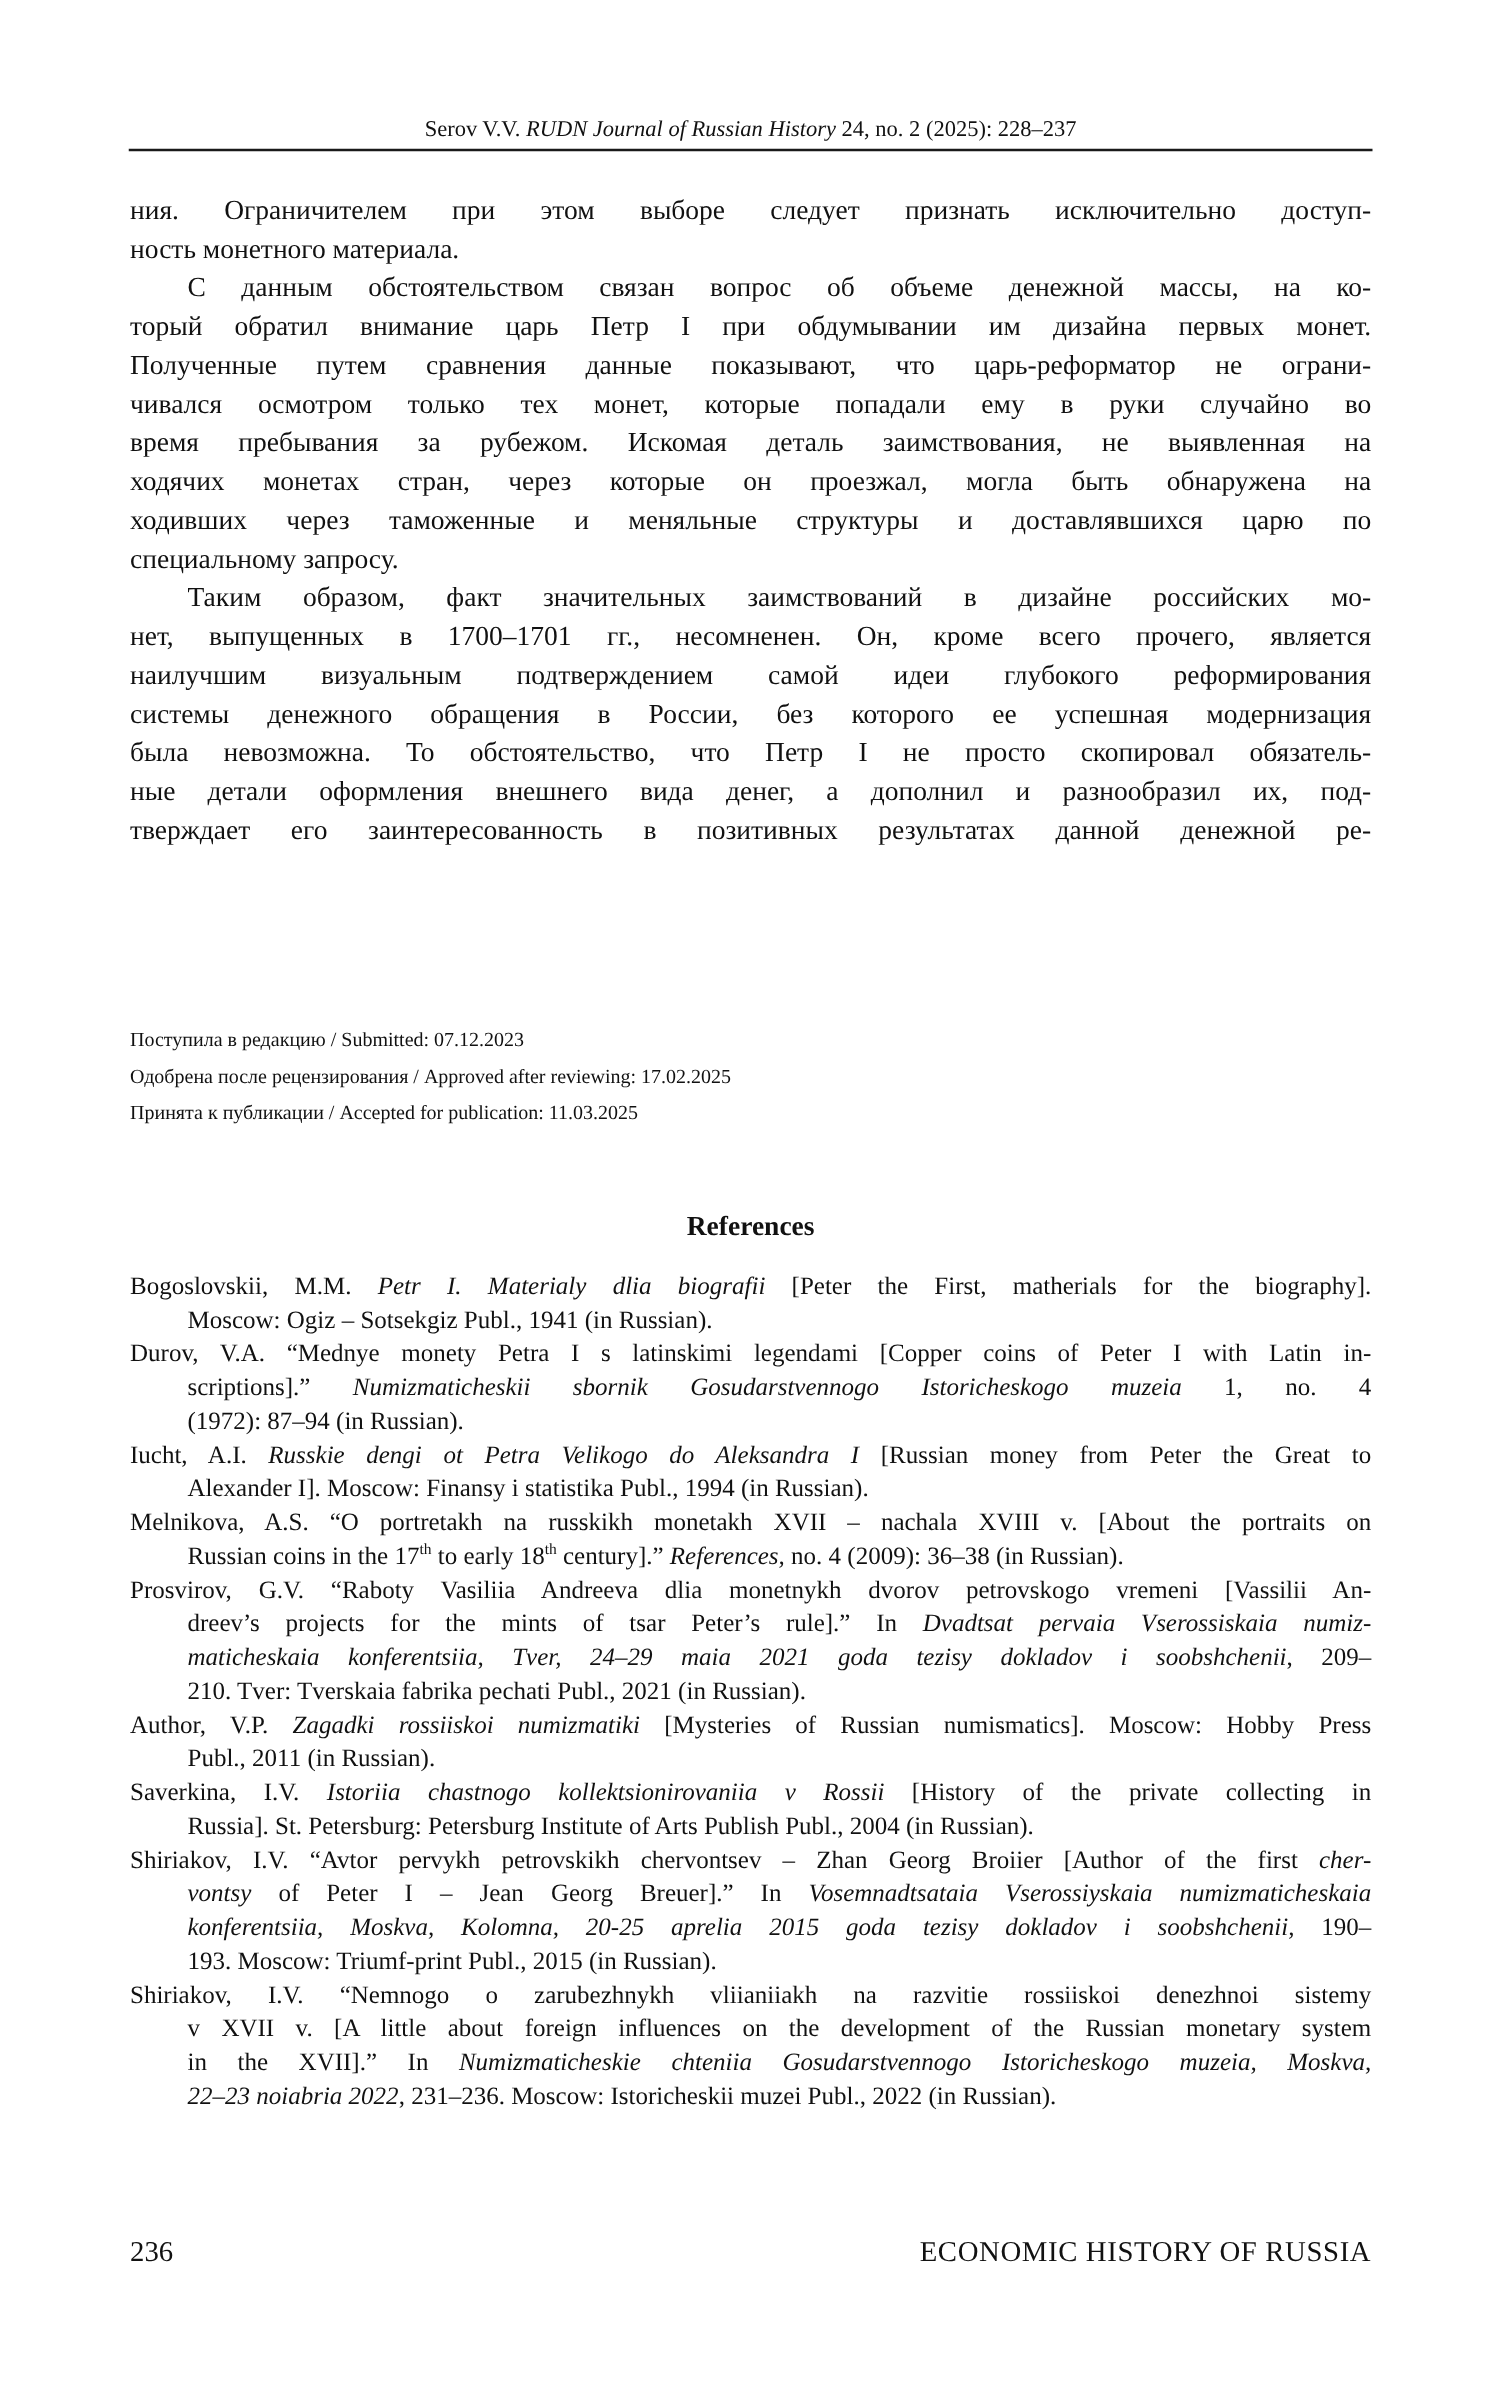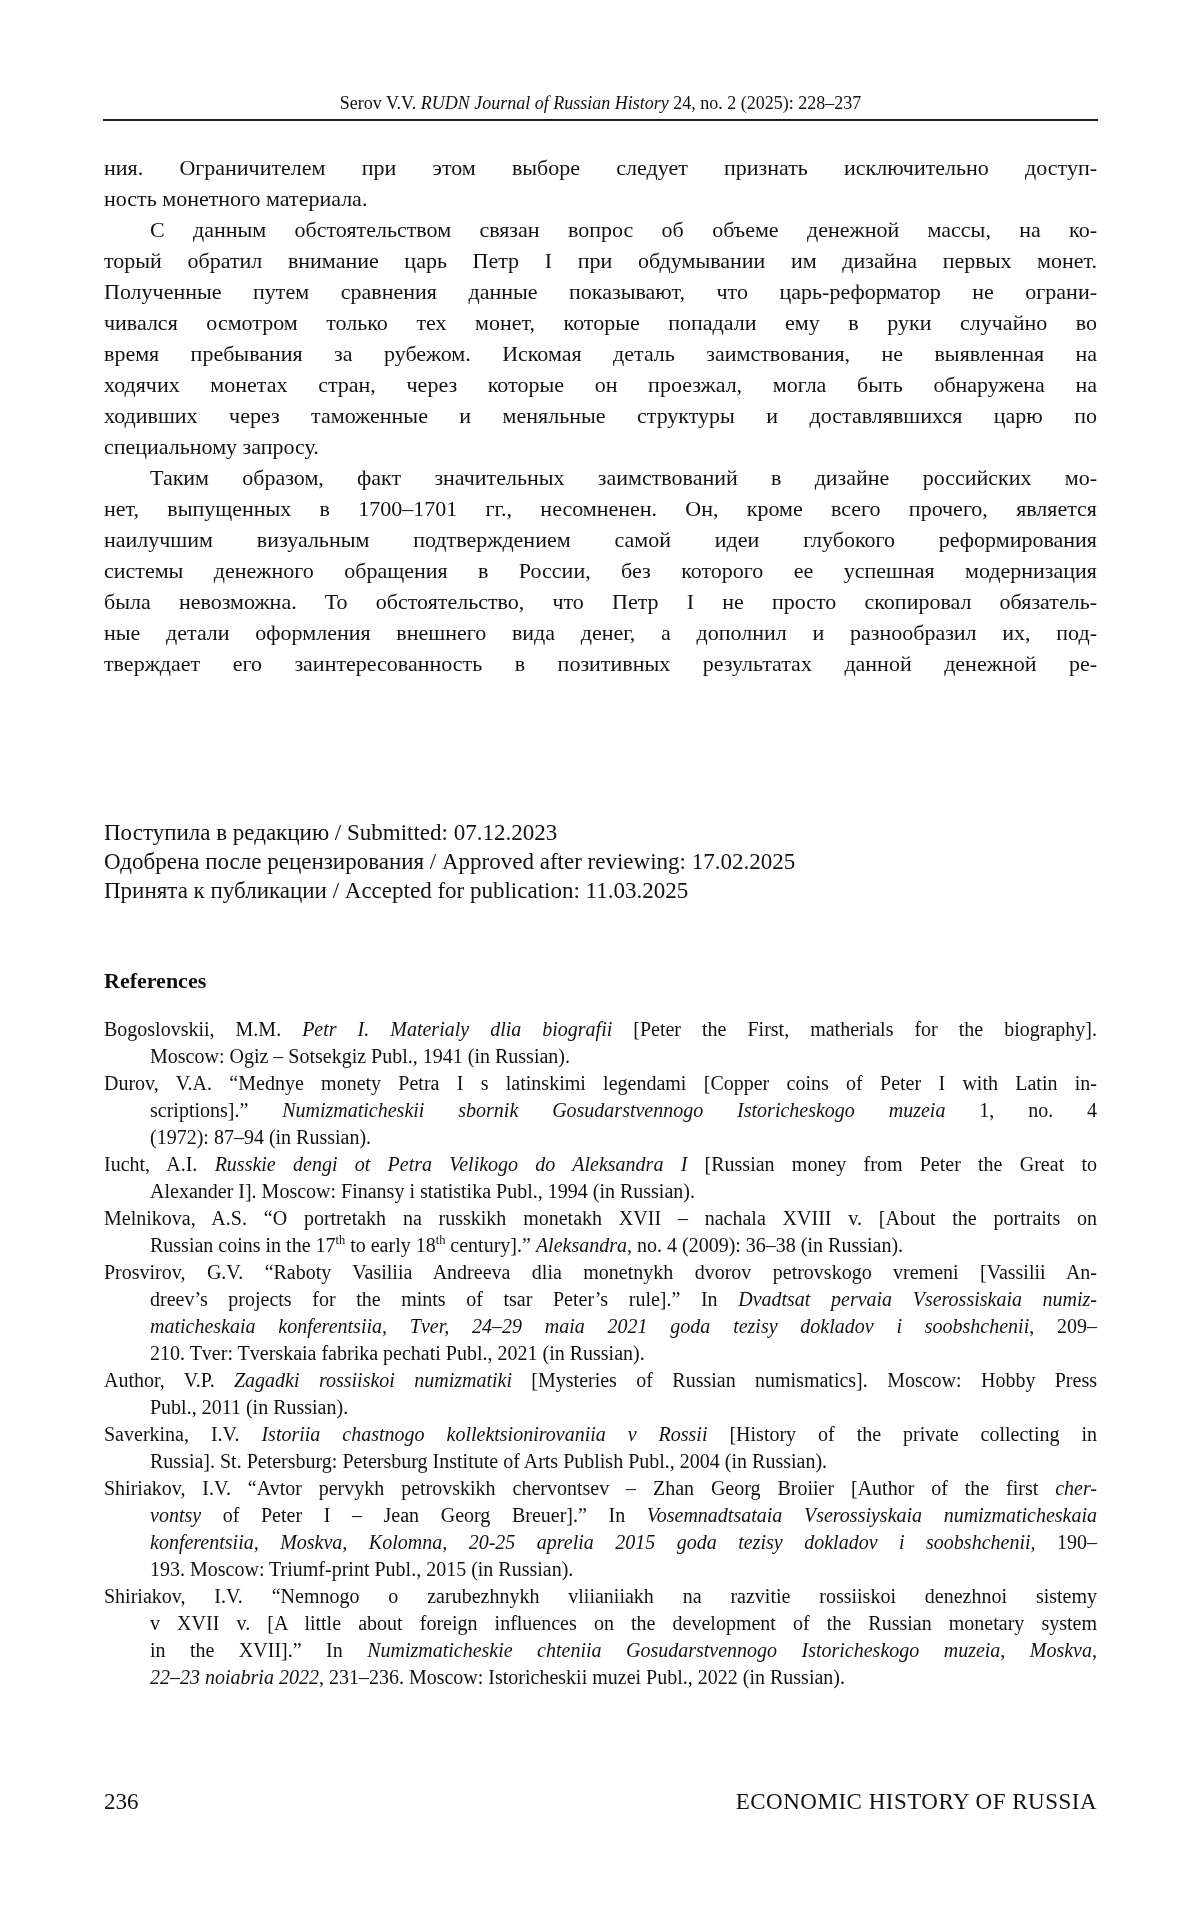--- a/index.html
+++ b/index.html
@@ -44,28 +44,28 @@
   }
   .line.last {
     text-align-last: left;
     -moz-text-align-last: left;
   }
   .line.indent { text-indent: 46px; }
 
   .dates {
     position: absolute;
     top: 818px; left: 104px; width: 993px;
-    font-size: 23px;
+    font-size: 16px;
     line-height: 29px;
   }
 
   .ref-heading {
     position: absolute;
     top: 967px; left: 104px; width: 993px;
-    text-align: left;
+    text-align: center;
     font-weight: bold;
     font-size: 22px;
     line-height: 27px;
   }
 
   .refs {
     position: absolute;
     top: 1016px; left: 104px; width: 993px;
     font-size: 20px;
     line-height: 27px;
@@ -145,21 +145,21 @@
         <div class="rline"><span>Durov, V.A. “Mednye monety Petra I s latinskimi legendami [Copper coins of Peter I with Latin in-</span></div>
         <div class="rline indent"><span>scriptions].” </span><span class="it">Numizmaticheskii sbornik Gosudarstvennogo Istoricheskogo muzeia</span><span> 1, no. 4</span></div>
         <div class="rline last indent"><span>(1972): 87–94 (in Russian).</span></div>
       </div>
       <div>
         <div class="rline"><span>Iucht, A.I. </span><span class="it">Russkie dengi ot Petra Velikogo do Aleksandra I</span><span> [Russian money from Peter the Great to</span></div>
         <div class="rline last indent"><span>Alexander I]. Moscow: Finansy i statistika Publ., 1994 (in Russian).</span></div>
       </div>
       <div>
         <div class="rline"><span>Melnikova, A.S. “O portretakh na russkikh monetakh XVII – nachala XVIII v. [About the portraits on</span></div>
-        <div class="rline last indent"><span>Russian coins in the 17</span><sup>th</sup><span> to early 18</span><sup>th</sup><span> century].” </span><span class="it">Aleksandra,</span><span> no. 4 (2009): 36–38 (in Russian).</span></div>
+        <div class="rline last indent"><span>Russian coins in the 17</span><sup>th</sup><span> to early 18</span><sup>th</sup><span> century].” </span><span class="it">References,</span><span> no. 4 (2009): 36–38 (in Russian).</span></div>
       </div>
       <div>
         <div class="rline"><span>Prosvirov, G.V. “Raboty Vasiliia Andreeva dlia monetnykh dvorov petrovskogo vremeni [Vassilii An-</span></div>
         <div class="rline indent"><span>dreev’s projects for the mints of tsar Peter’s rule].” In </span><span class="it">Dvadtsat pervaia Vserossiskaia numiz-</span></div>
         <div class="rline indent"><span class="it">maticheskaia konferentsiia, Tver, 24–29 maia 2021 goda tezisy dokladov i soobshchenii</span><span>, 209–</span></div>
         <div class="rline last indent"><span>210. Tver: Tverskaia fabrika pechati Publ., 2021 (in Russian).</span></div>
       </div>
       <div>
         <div class="rline"><span>Author, V.P. </span><span class="it">Zagadki rossiiskoi numizmatiki</span><span> [Mysteries of Russian numismatics]. Moscow: Hobby Press</span></div>
         <div class="rline last indent"><span>Publ., 2011 (in Russian).</span></div>

